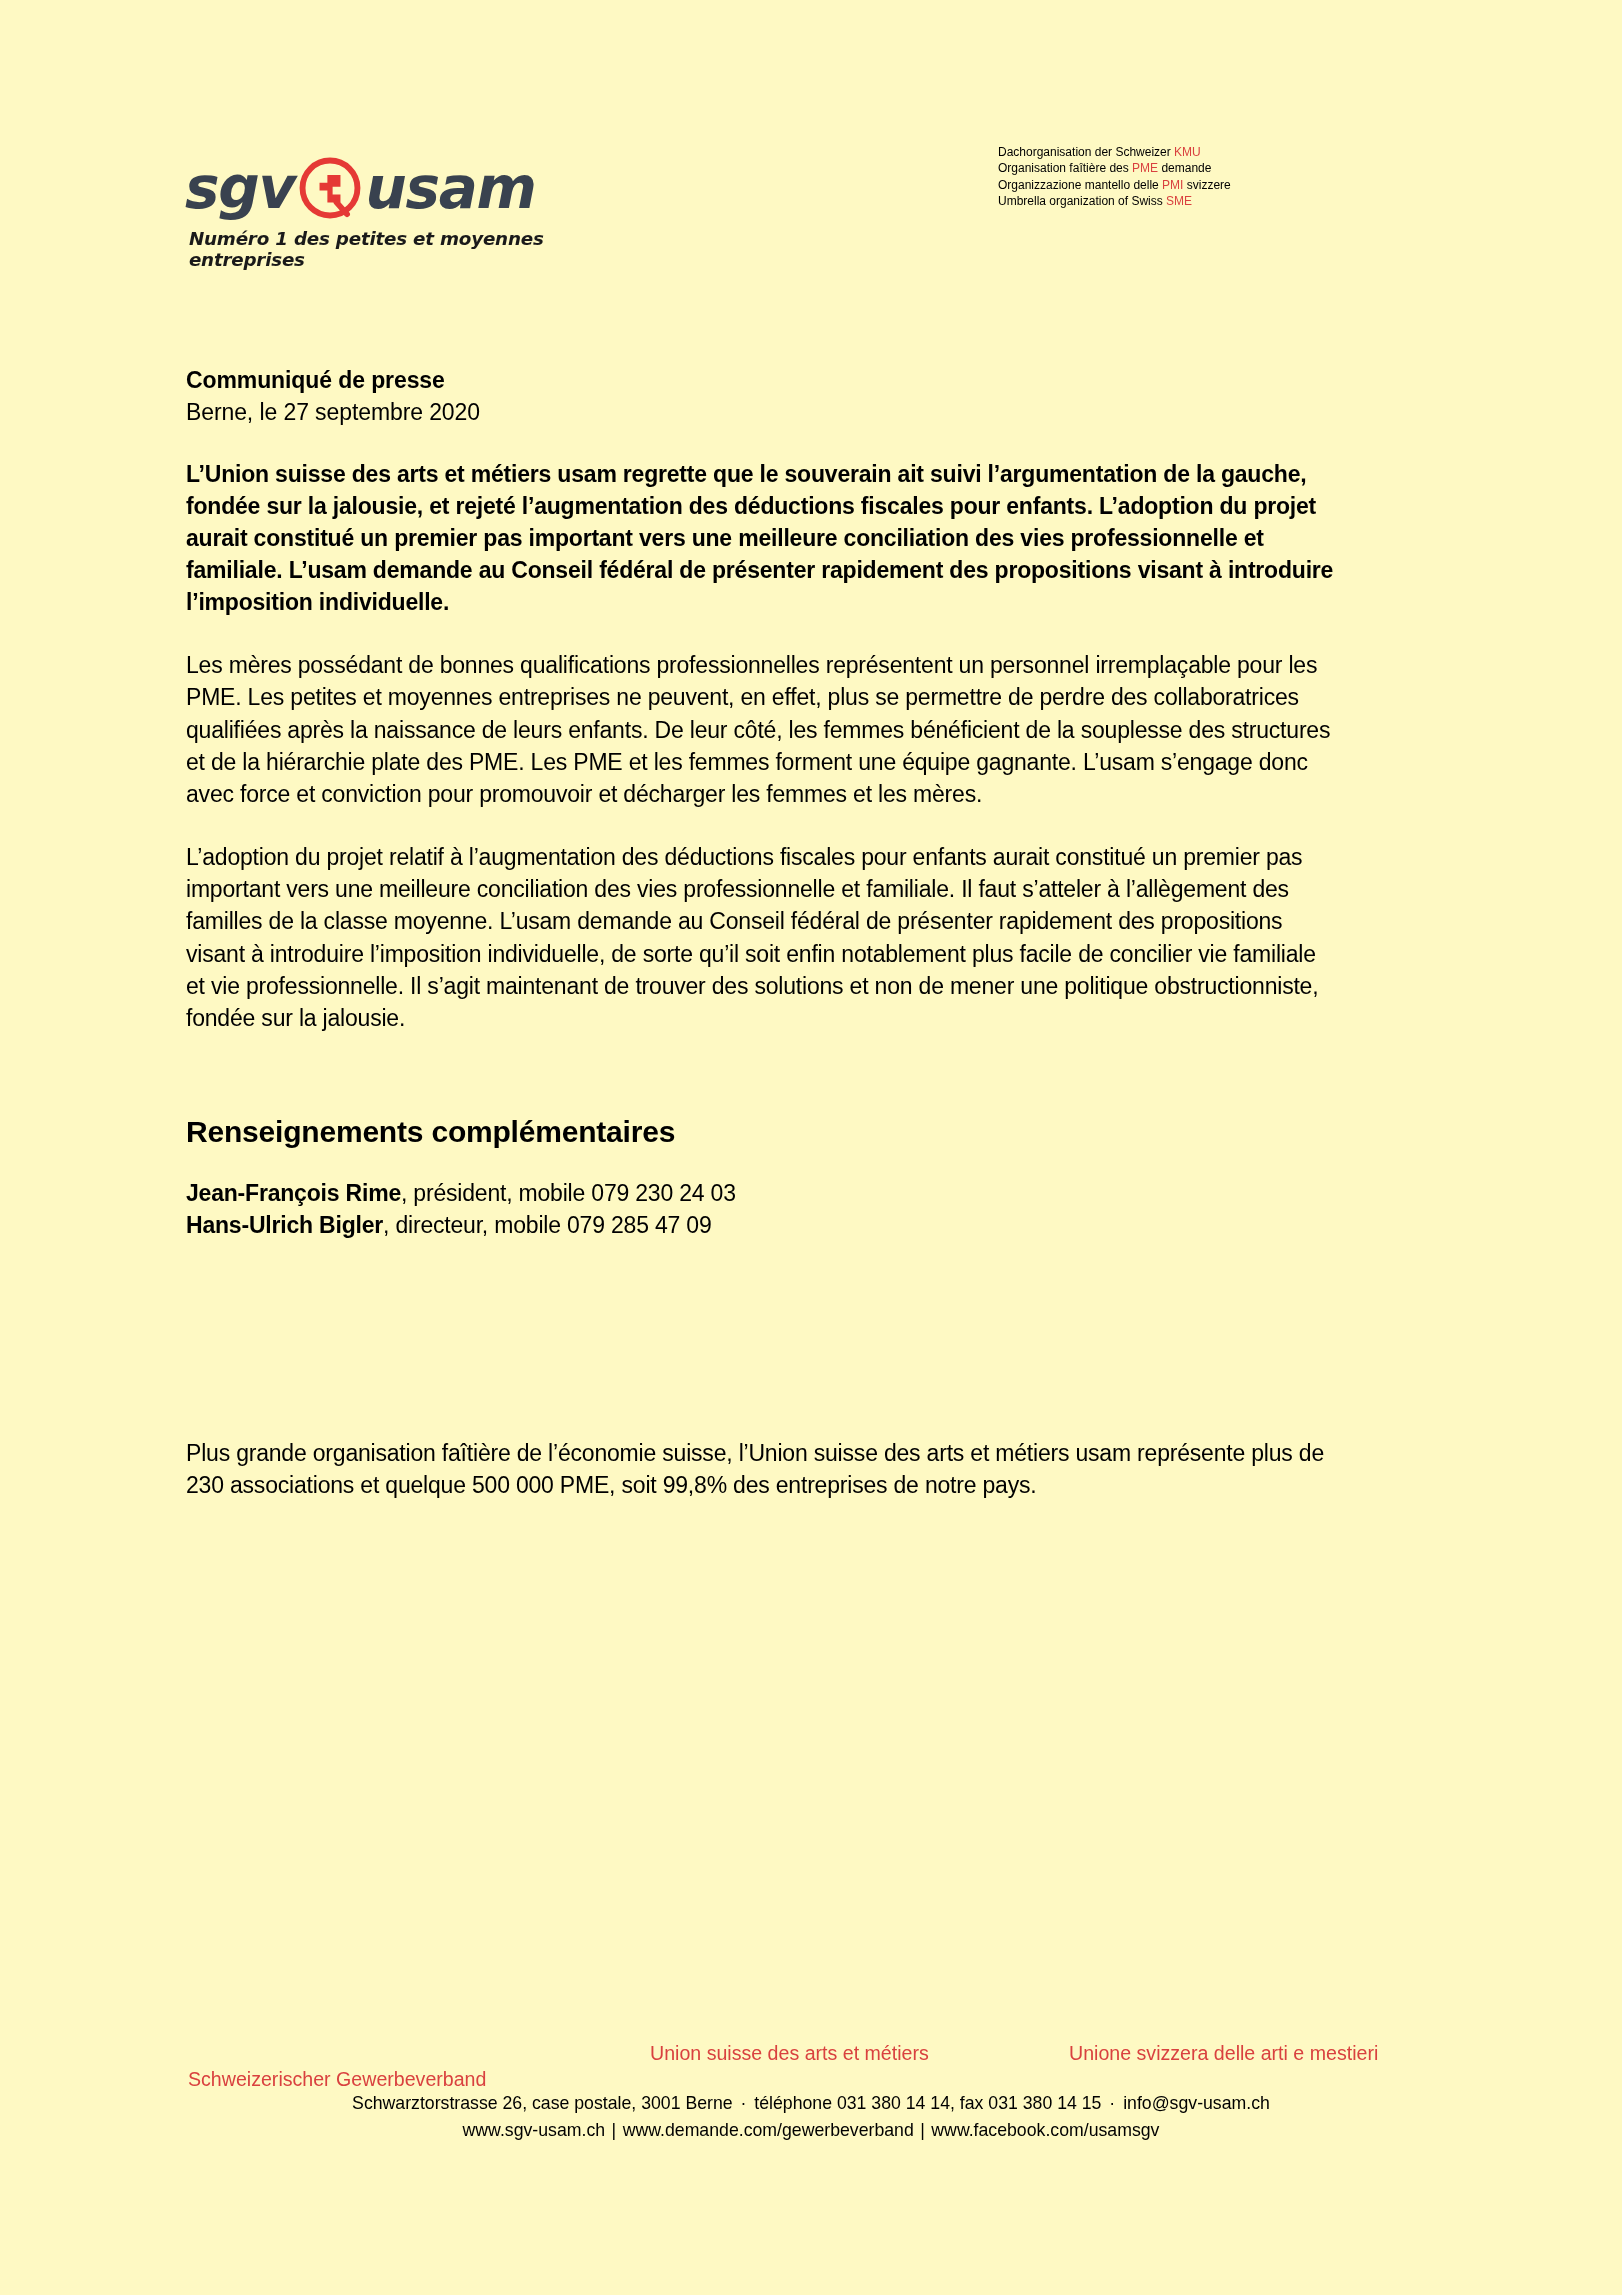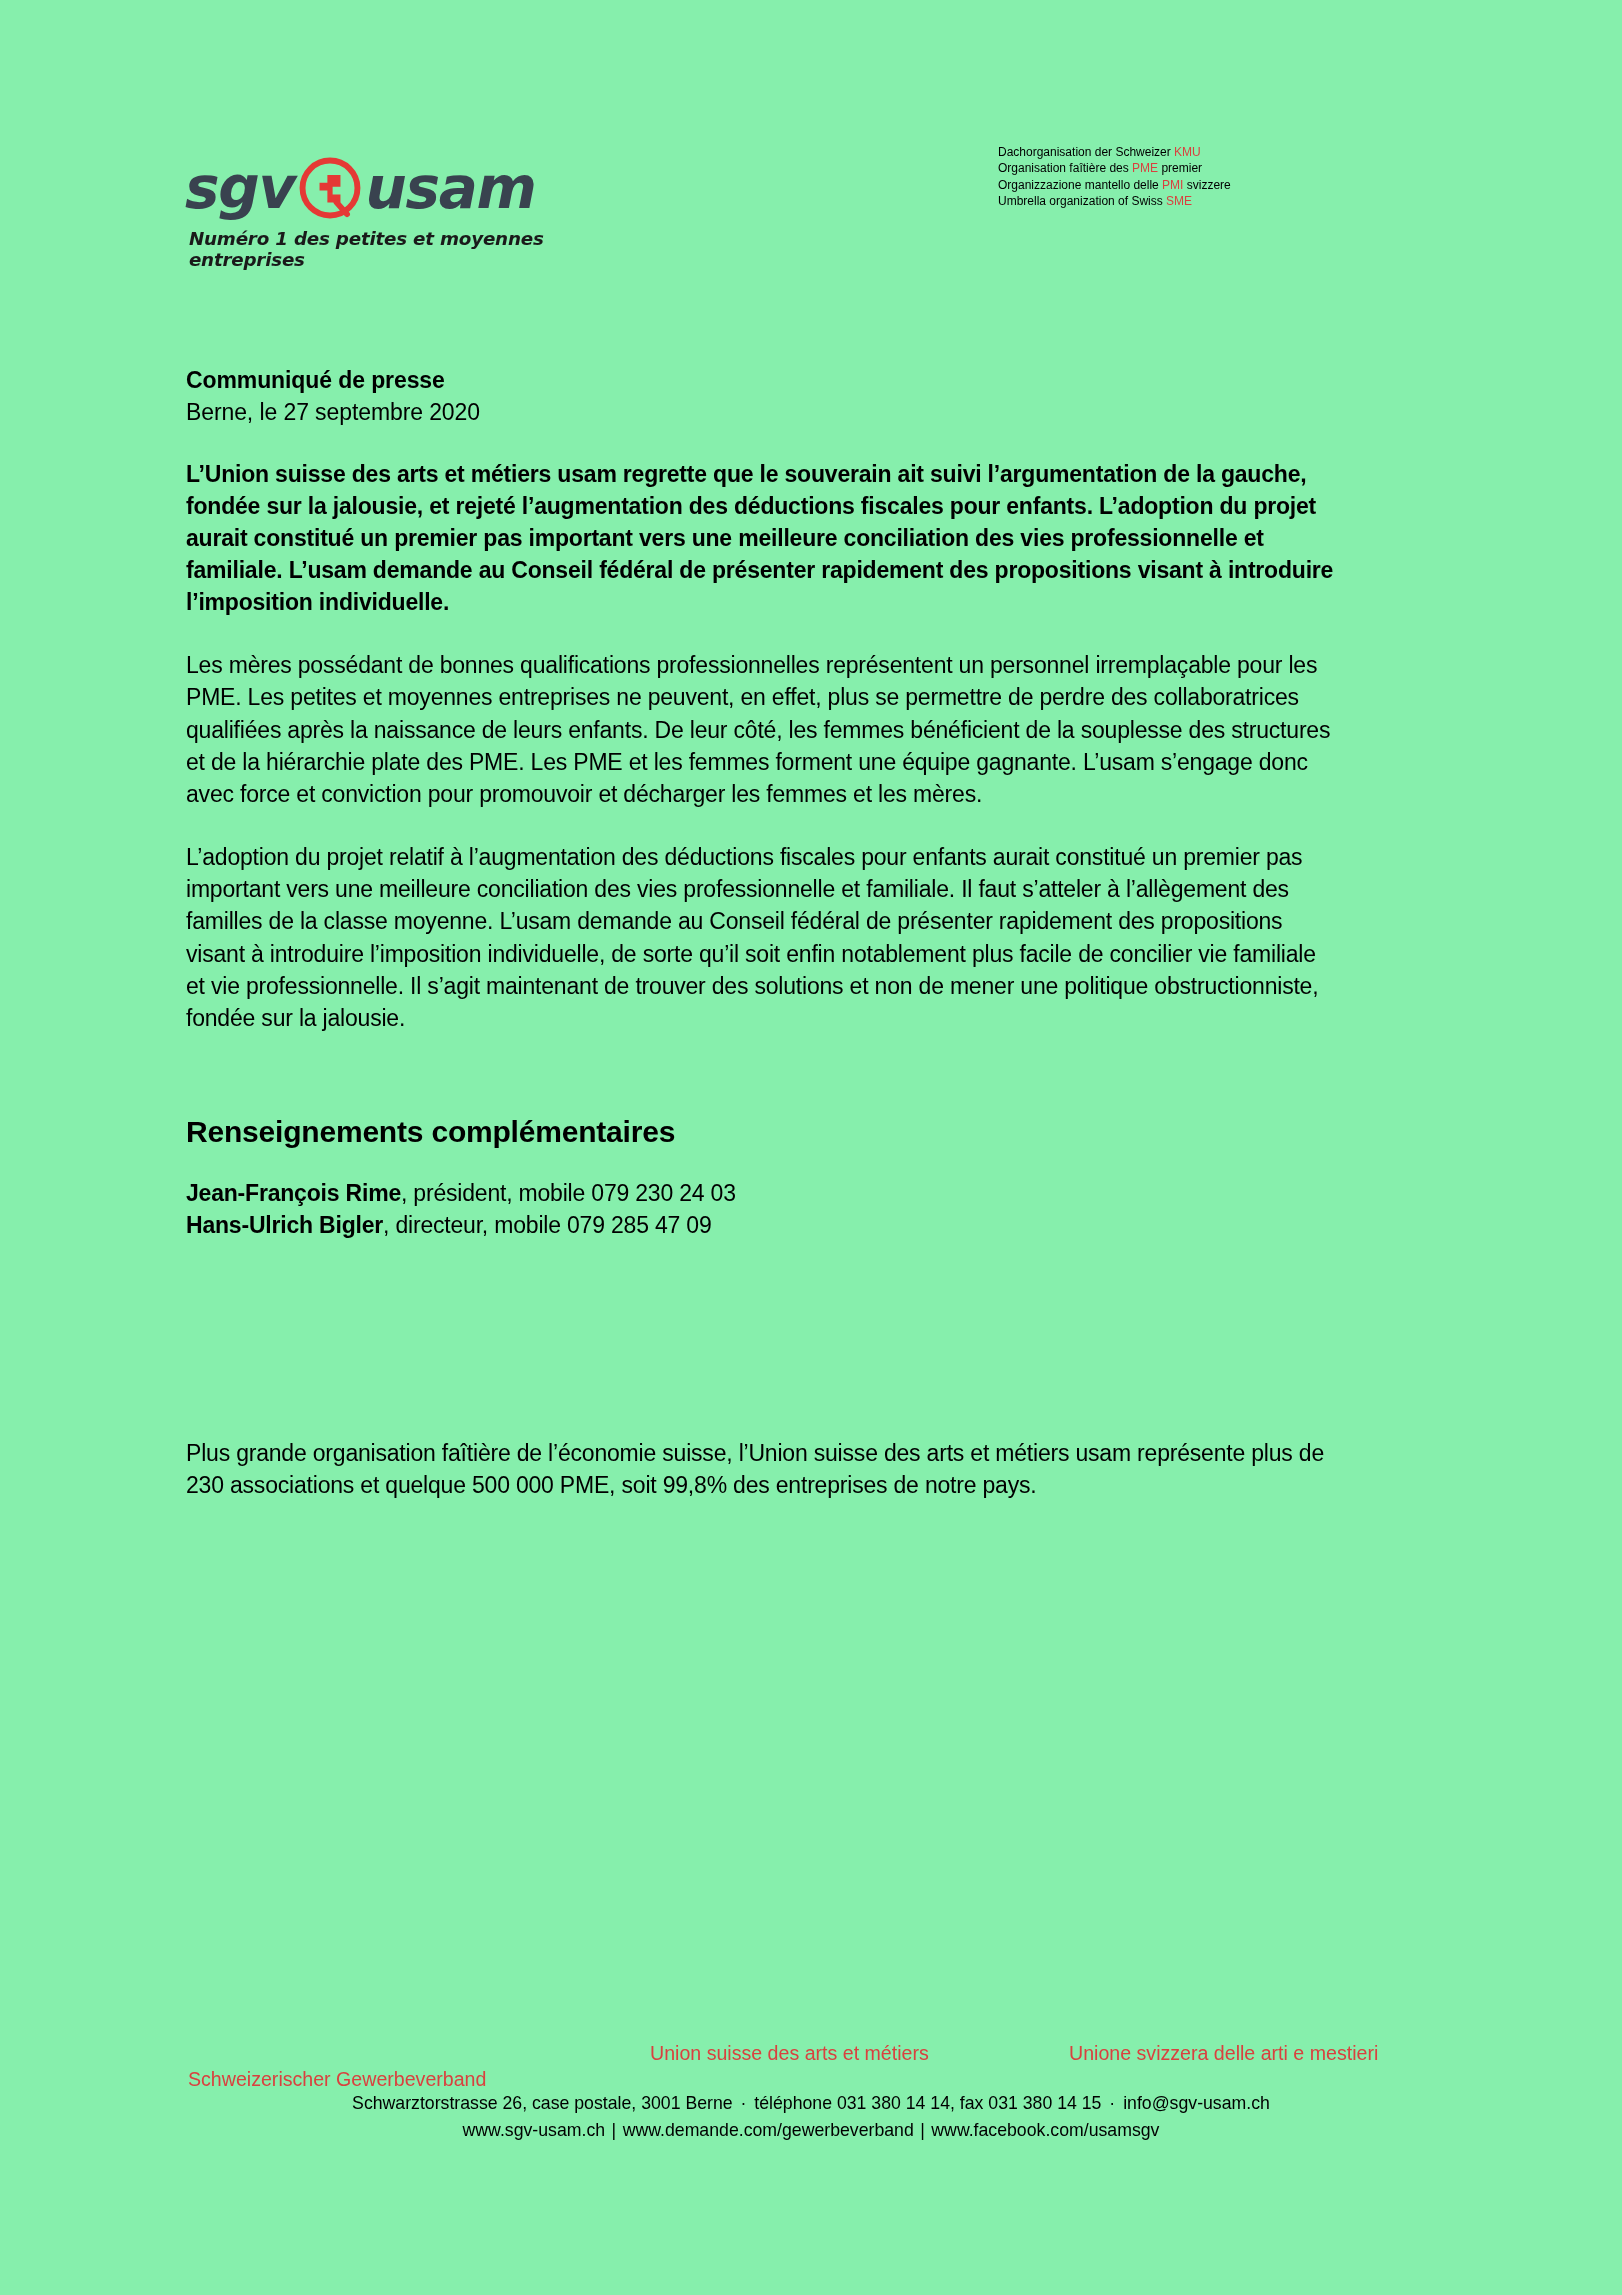--- a/index.html
+++ b/index.html
@@ -8,21 +8,21 @@
     background: #ffffff;
   }
   body {
     font-family: "Liberation Sans", sans-serif;
     color: #000000;
   }
   .page {
     position: relative;
     width: 1622px;
     height: 2295px;
-    background: #86efac;
+    background: #fef9c3;
     overflow: hidden;
     box-sizing: border-box;
   }
 
   
   .header {
     position: absolute;
     left: 0;
     top: 0;
     width: 1622px;
@@ -187,21 +187,21 @@
             <path d="M62 74 L78 92" stroke="#e53935" stroke-width="9" stroke-linecap="round" fill="none"></path>
           </svg>
         </span>
         <span class="logo-text">usam</span>
       </div>
       <div class="logo-tagline">Numéro 1 des petites et moyennes entreprises</div>
     </div>
 
     <div class="header-langs">
       <div><span>Dachorganisation der Schweizer </span><span class="accent">KMU</span><span></span></div>
-      <div><span>Organisation faîtière des </span><span class="accent">PME</span><span> premier</span></div>
+      <div><span>Organisation faîtière des </span><span class="accent">PME</span><span> demande</span></div>
       <div><span>Organizzazione mantello delle </span><span class="accent">PMI</span><span> svizzere</span></div>
       <div><span>Umbrella organization of Swiss </span><span class="accent">SME</span><span></span></div>
     </div>
 
   </div>
 
   <div class="content">
 
     <div class="meta-title">Communiqué de presse</div>
     <div class="meta-date">Berne, le 27 septembre 2020</div>

